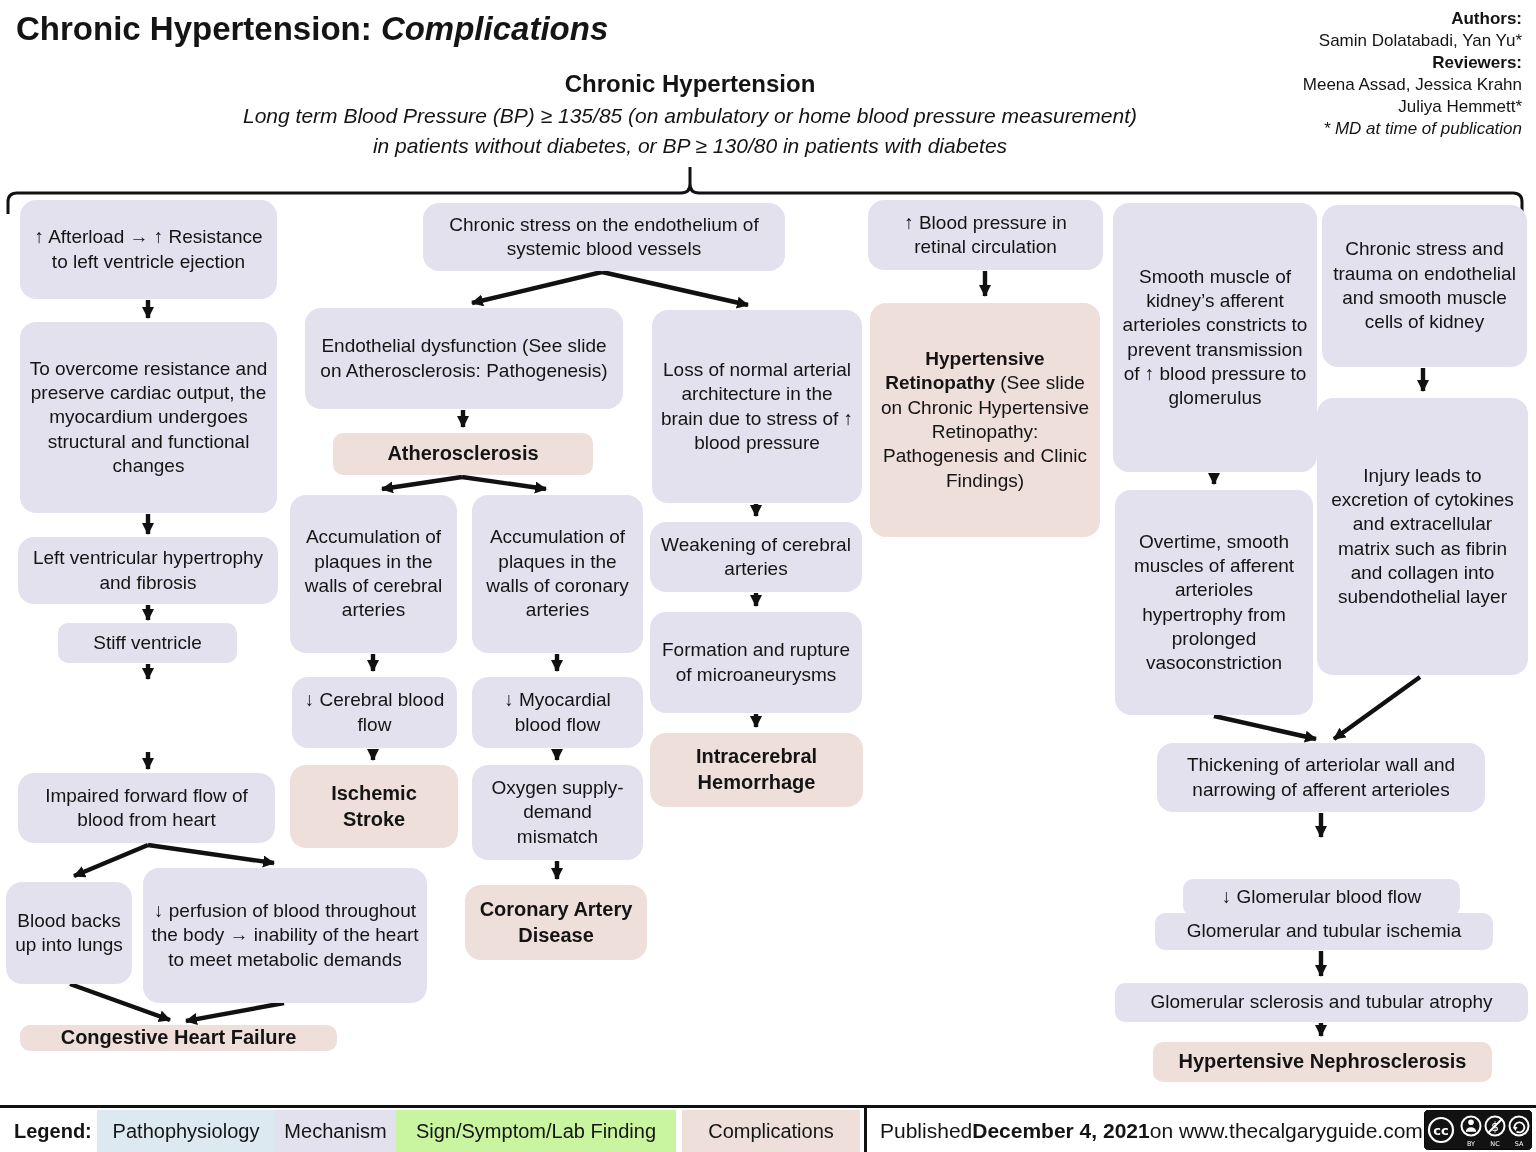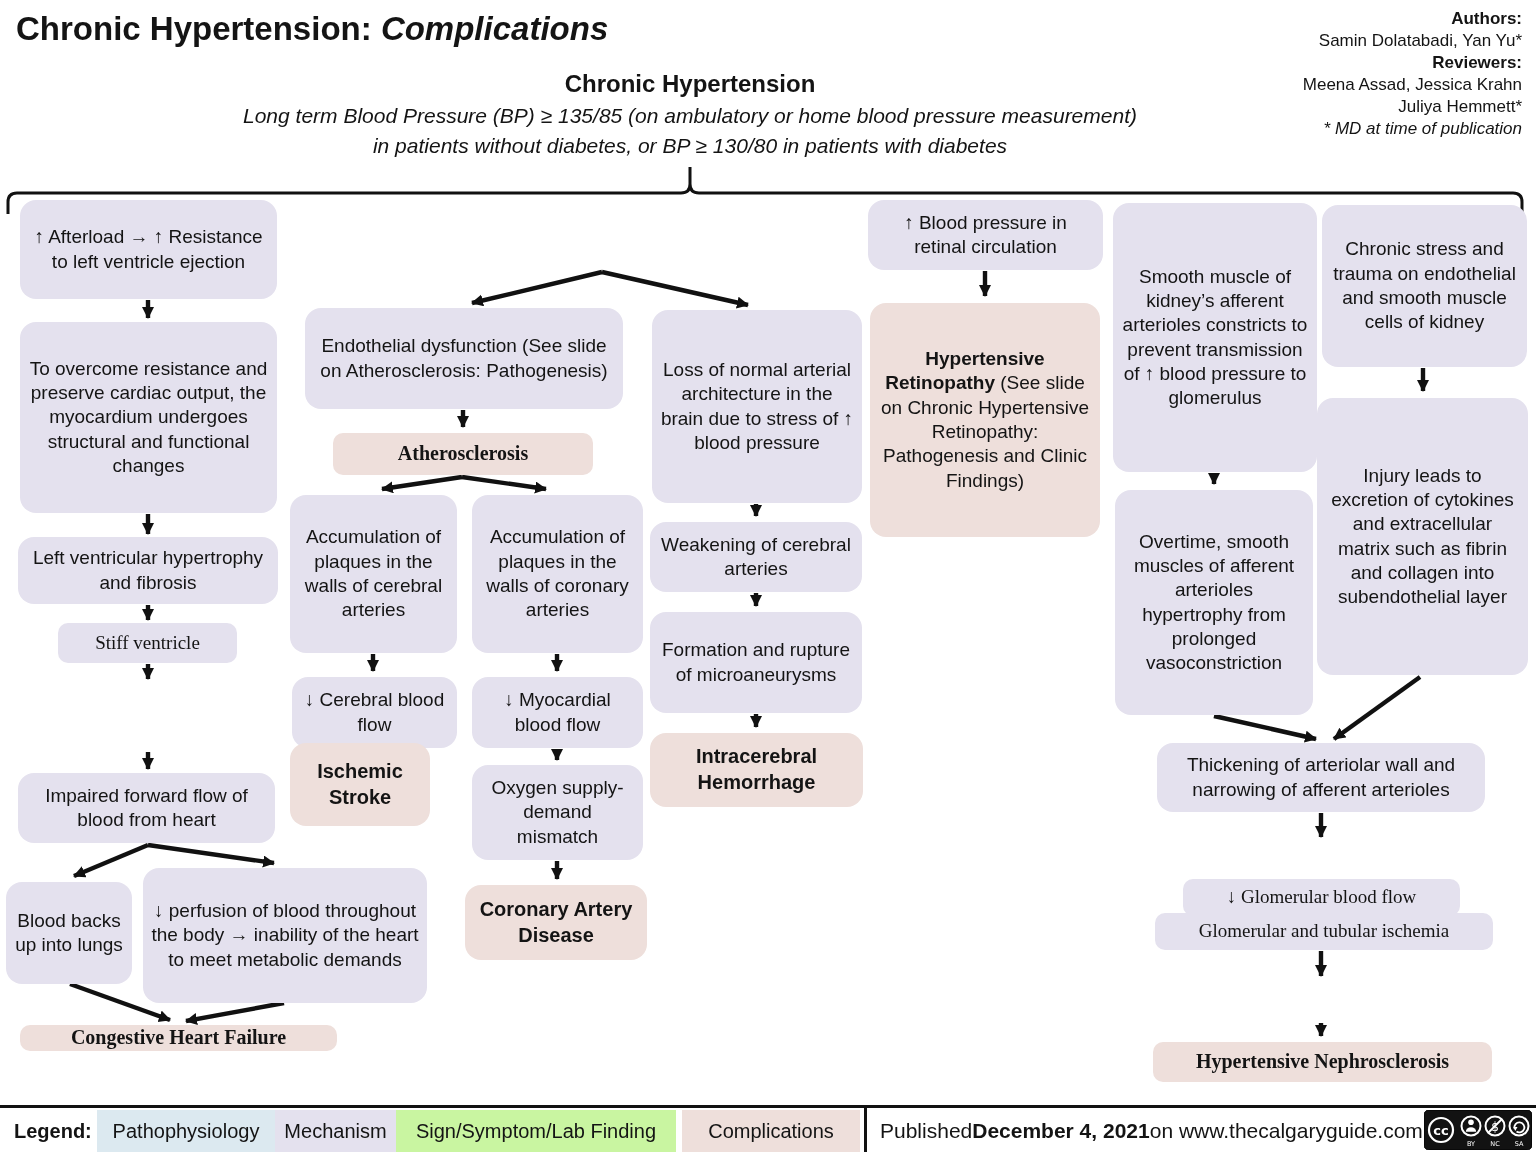--- a/index.html
+++ b/index.html
@@ -9,21 +9,21 @@
   }
   
   .box{
     position:absolute;display:flex;align-items:center;justify-content:center;
     text-align:center;border-radius:16px;font-size:19px;line-height:1.28;
     padding:4px 8px;box-sizing:border-box;color:#141414;
   }
   .mech{background:#E4E1EE;}
   .comp{background:#EEDFDB;font-weight:bold;font-size:20px;}
   .comp-mixed{background:#EEDFDB;font-weight:normal;font-size:19px;}
-  .small-r{border-radius:10px;font-family:Liberation Serif, serif;}
+  .small-r{border-radius:10px;}
   
   #main-title{position:absolute;left:16px;top:10px;font-size:33px;font-weight:bold;white-space:nowrap;}
   #main-title .it{font-style:italic;}
   #center-head{position:absolute;left:0;top:70px;width:1380px;text-align:center;font-size:24px;font-weight:bold;}
   .def-line{position:absolute;left:0;width:1380px;text-align:center;font-size:21px;font-style:italic;font-weight:500;}
   #credits{position:absolute;right:14px;top:8px;text-align:right;font-size:17px;line-height:1.3;}
   #credits .b{font-weight:bold;}
   #credits .it{font-style:italic;}
   
   #arrows{position:absolute;left:0;top:0;pointer-events:none;}
@@ -111,26 +111,27 @@
 
   <div class="box mech" style="left:20px;top:200px;width:257px;height:99px">↑ Afterload → ↑ Resistance to left ventricle ejection</div>
   <div class="box mech" style="left:20px;top:322px;width:257px;height:191px">To overcome resistance and preserve cardiac output, the myocardium undergoes structural and functional changes</div>
   <div class="box mech" style="left:18px;top:537px;width:260px;height:67px">Left ventricular hypertrophy and fibrosis</div>
   <div class="box mech small-r" style="left:58px;top:623px;width:179px;height:40px">Stiff ventricle</div>
   <div class="box mech" style="left:18px;top:773px;width:257px;height:70px">Impaired forward flow of blood from heart</div>
   <div class="box mech" style="left:6px;top:882px;width:126px;height:102px">Blood backs up into lungs</div>
   <div class="box mech" style="left:143px;top:868px;width:284px;height:135px">↓ perfusion of blood throughout the body → inability of the heart to meet metabolic demands</div>
   <div class="box comp small-r" style="left:20px;top:1025px;width:317px;height:26px">Congestive Heart Failure</div>
 
+  <div class="box mech" style="left:423px;top:203px;width:362px;height:68px">Chronic stress on the endothelium of systemic blood vessels</div>
   <div class="box mech" style="left:305px;top:308px;width:318px;height:101px">Endothelial dysfunction (See slide on Atherosclerosis: Pathogenesis)</div>
   <div class="box comp small-r" style="left:333px;top:433px;width:260px;height:42px">Atherosclerosis</div>
   <div class="box mech" style="left:290px;top:495px;width:167px;height:158px">Accumulation of plaques in the walls of cerebral arteries</div>
   <div class="box mech" style="left:472px;top:495px;width:171px;height:158px">Accumulation of plaques in the walls of coronary arteries</div>
   <div class="box mech" style="left:292px;top:677px;width:165px;height:71px">↓ Cerebral blood flow</div>
-  <div class="box comp" style="left:290px;top:743px;width:140px;height:83px">Ischemic Stroke</div>
+  <div class="box comp" style="left:290px;top:765px;width:168px;height:83px">Ischemic Stroke</div>
   <div class="box mech" style="left:472px;top:677px;width:171px;height:71px">↓ Myocardial blood flow</div>
   <div class="box mech" style="left:472px;top:765px;width:171px;height:95px">Oxygen supply-demand mismatch</div>
   <div class="box comp" style="left:465px;top:885px;width:182px;height:75px">Coronary Artery Disease</div>
 
   <div class="box mech" style="left:652px;top:310px;width:210px;height:193px">Loss of normal arterial architecture in the brain due to stress of ↑ blood pressure</div>
   <div class="box mech" style="left:650px;top:522px;width:212px;height:70px">Weakening of cerebral arteries</div>
   <div class="box mech" style="left:650px;top:612px;width:212px;height:101px">Formation and rupture of microaneurysms</div>
   <div class="box comp" style="left:650px;top:733px;width:213px;height:74px">Intracerebral Hemorrhage</div>
 
   <div class="box mech" style="left:868px;top:200px;width:235px;height:70px">↑ Blood pressure in retinal circulation</div>
@@ -139,20 +140,21 @@
     </div>
 
   <div class="box mech" style="left:1113px;top:203px;width:204px;height:269px">Smooth muscle of kidney’s afferent arterioles constricts to prevent transmission of ↑ blood pressure to glomerulus</div>
   <div class="box mech" style="left:1115px;top:490px;width:198px;height:225px">Overtime, smooth muscles of afferent arterioles hypertrophy from prolonged vasoconstriction</div>
   <div class="box mech" style="left:1322px;top:205px;width:205px;height:162px">Chronic stress and trauma on endothelial and smooth muscle cells of kidney</div>
   <div class="box mech" style="left:1317px;top:398px;width:211px;height:277px">Injury leads to excretion of cytokines and extracellular matrix such as fibrin and collagen into subendothelial layer</div>
 
   <div class="box mech" style="left:1157px;top:743px;width:328px;height:69px">Thickening of arteriolar wall and narrowing of afferent arterioles</div>
   <div class="box mech small-r" style="left:1183px;top:879px;width:277px;height:37px">↓ Glomerular blood flow</div>
   <div class="box mech small-r" style="left:1155px;top:913px;width:338px;height:37px">Glomerular and tubular ischemia</div>
+  <div class="box mech small-r" style="left:1115px;top:983px;width:413px;height:39px">Glomerular sclerosis and tubular atrophy</div>
   <div class="box comp small-r" style="left:1153px;top:1042px;width:339px;height:40px">Hypertensive Nephrosclerosis</div>
 
   <div id="footer-rule"></div>
   <div id="legend-label">Legend:</div>
   <div class="lcell cell-patho" style="left:97px;width:178px">Pathophysiology</div>
   <div class="lcell cell-mech" style="left:275px;width:121px">Mechanism</div>
   <div class="lcell cell-sign" style="left:396px;width:280px">Sign/Symptom/Lab Finding</div>
   <div class="lcell cell-comp" style="left:682px;width:178px">Complications</div>
   <div id="footer-divider"></div>
   <div id="published">

